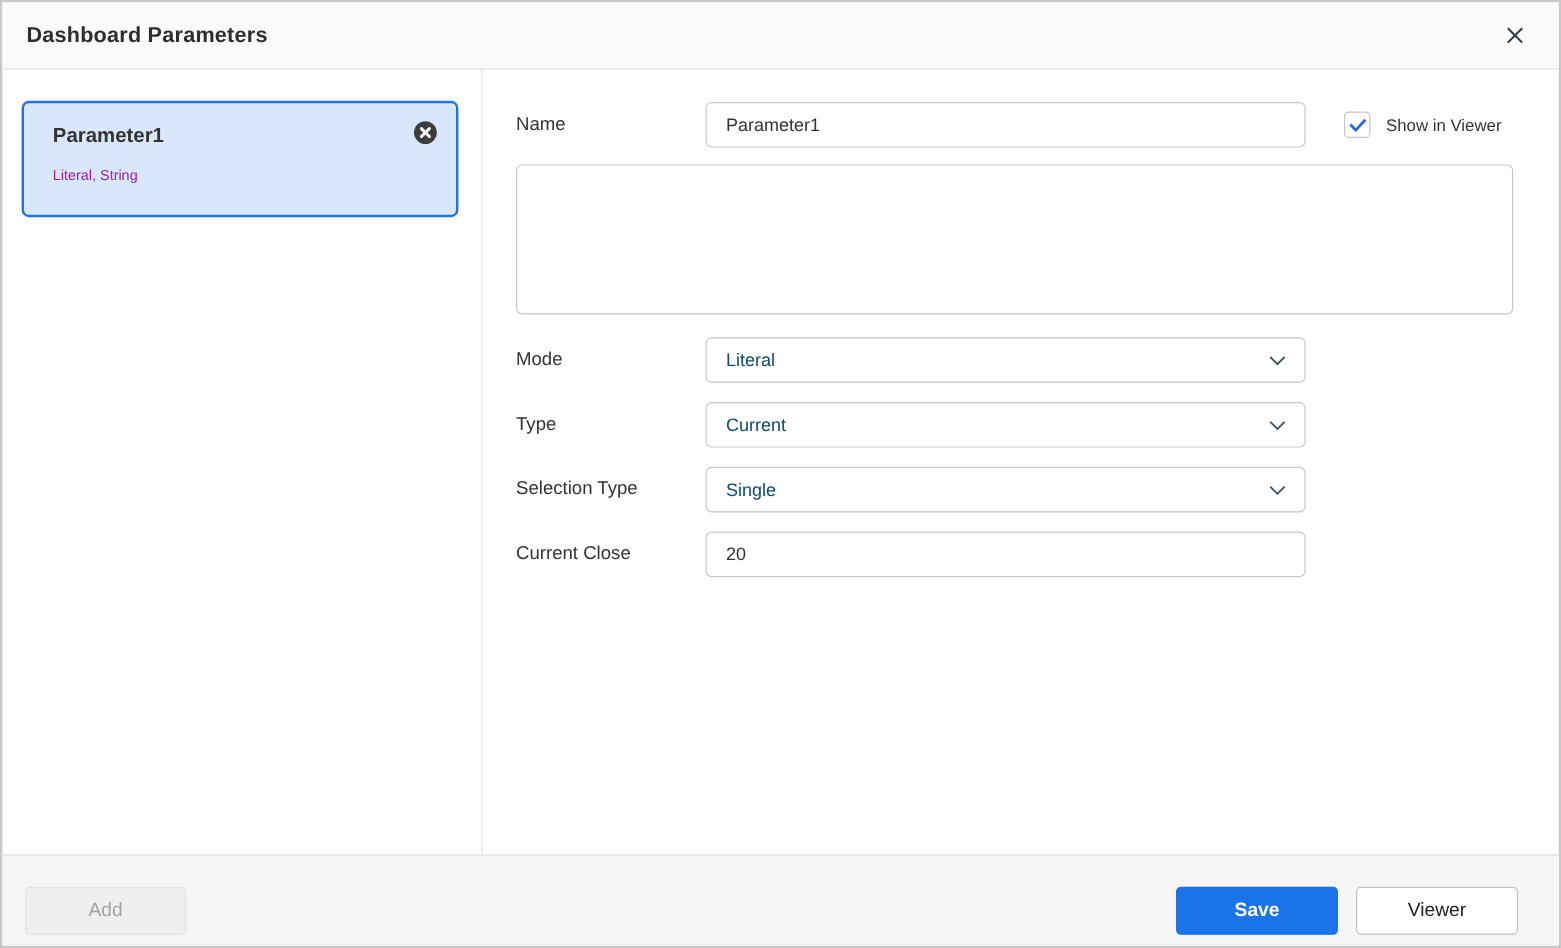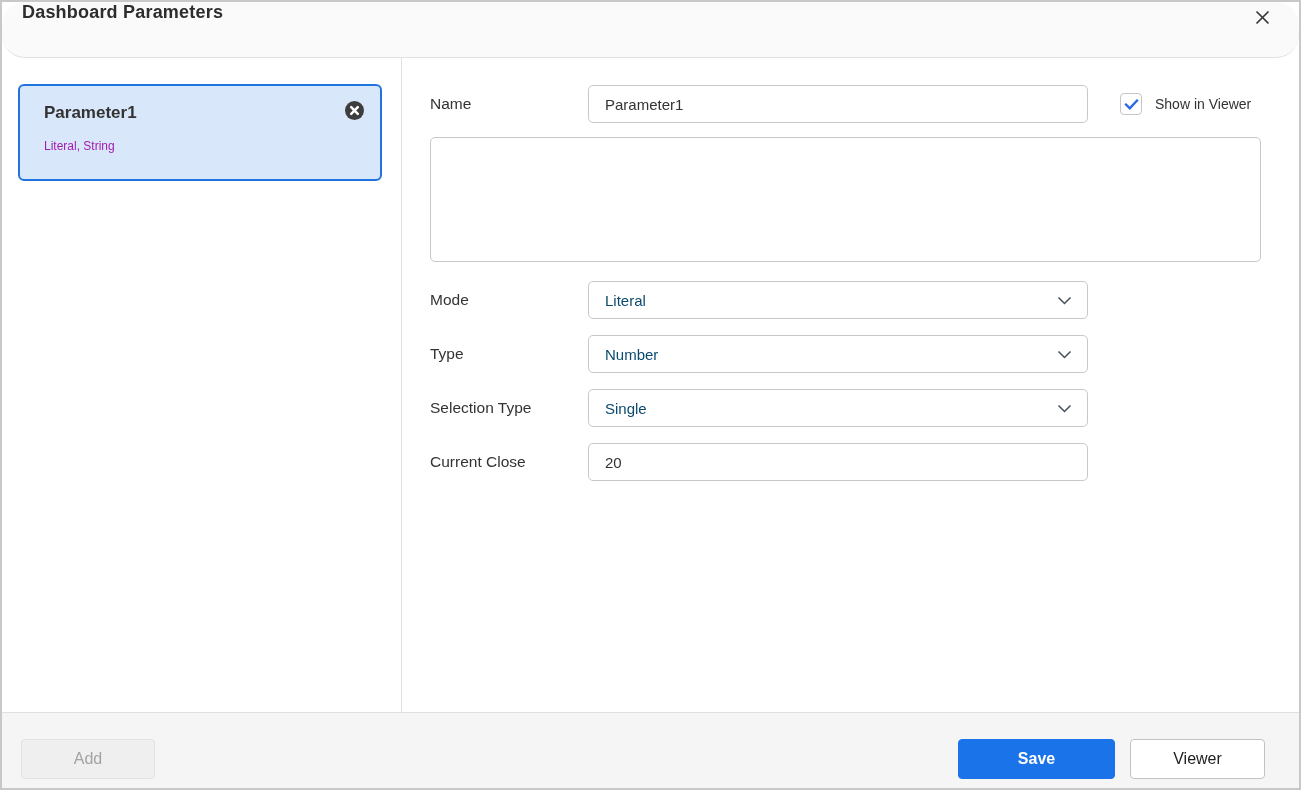--- a/index.html
+++ b/index.html
@@ -19,22 +19,22 @@
     flex-direction: column;
   }
 
   
   .dlg-header {
     height: 56px;
     flex: 0 0 56px;
     background: #fafafa;
     border-bottom: 1px solid #e2e2e2;
     display: flex;
+    align-items: center;
     padding: 0 22px 0 20px;
-    border-radius: 23px;
   }
   .dlg-title {
     font-size: 18px;
     font-weight: bold;
     color: #2d2d2d;
     letter-spacing: 0.2px;
   }
   .dlg-close {
     margin-left: auto;
     width: 30px;
@@ -197,21 +197,21 @@
   }
   .btn-add {
     width: 134px;
     background: #efefef;
     border: 1px solid #e2e2e2;
     color: #a3a3a3;
     margin-right: auto;
     cursor: default;
   }
   .btn-save {
-    width: 157px;
+    width: 135px;
     background: #1a73e8;
     border: 1px solid #1a73e8;
     color: #ffffff;
     font-weight: bold;
   }
   .btn-close {
     width: 135px;
     background: #ffffff;
     border: 1px solid #c2c2c2;
     color: #212121;
@@ -273,21 +273,21 @@
           <div class="dropdown-value">Literal</div>
           <svg width="17" height="17" viewBox="0 0 17 17">
             <path d="M2.5 5.5 L8.5 11.5 L14.5 5.5" fill="none" stroke="#44505a" stroke-width="1.5"></path>
           </svg>
         </div>
       </div>
 
       <div class="form-row row-type">
         <div class="form-label">Type</div>
         <div class="dropdown">
-          <div class="dropdown-value">Number</div>
+          <div class="dropdown-value">Current</div>
           <svg width="17" height="17" viewBox="0 0 17 17">
             <path d="M2.5 5.5 L8.5 11.5 L14.5 5.5" fill="none" stroke="#44505a" stroke-width="1.5"></path>
           </svg>
         </div>
       </div>
 
       <div class="form-row row-selection">
         <div class="form-label">Selection Type</div>
         <div class="dropdown">
           <div class="dropdown-value">Single</div>

